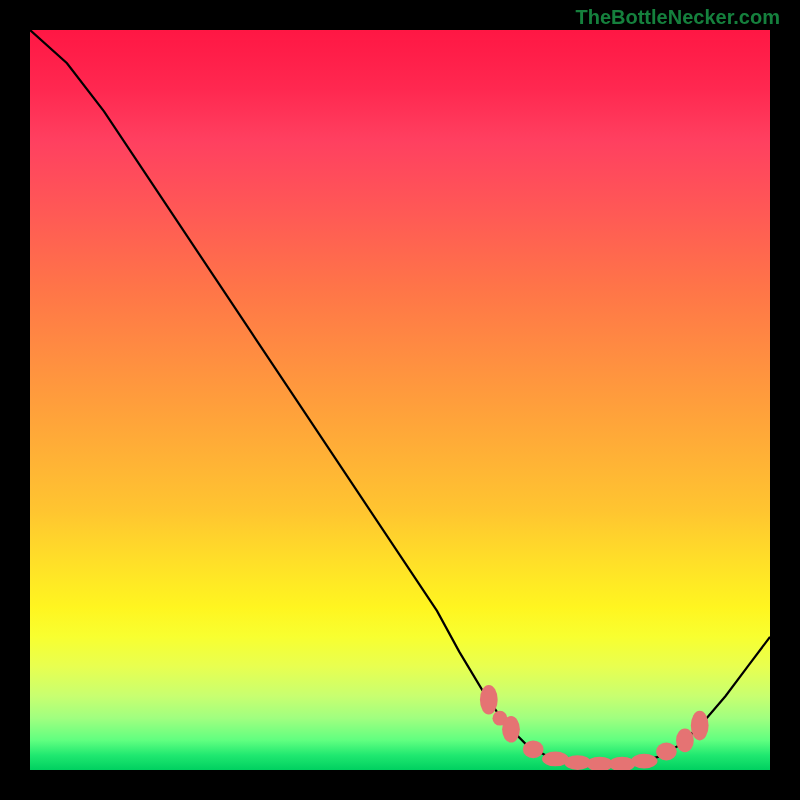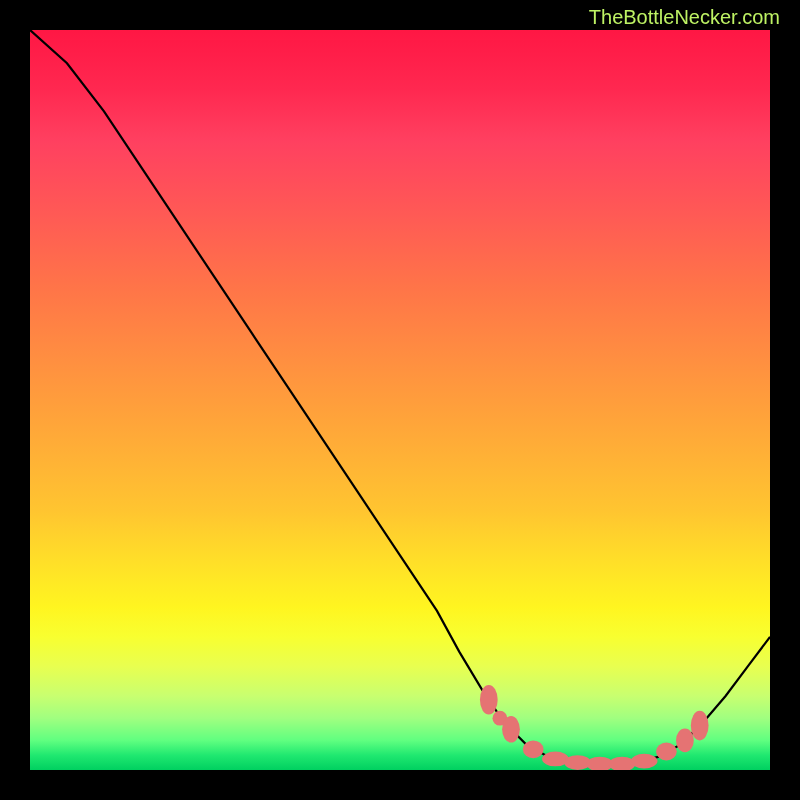--- a/index.html
+++ b/index.html
@@ -7,23 +7,23 @@
     width: 800px;
     height: 800px;
     background: #000;
     position: relative;
     font-family: Arial, sans-serif;
   }
   .watermark {
     position: absolute;
     top: 6px;
     right: 20px;
-    color: #bef264;
+    color: #15803d;
     font-size: 20px;
-    font-weight: normal;
+    font-weight: bold;
     z-index: 10;
   }
   .plot-area {
     position: absolute;
     top: 30px;
     left: 30px;
     width: 740px;
     height: 740px;
   }
   .gradient-bg {

